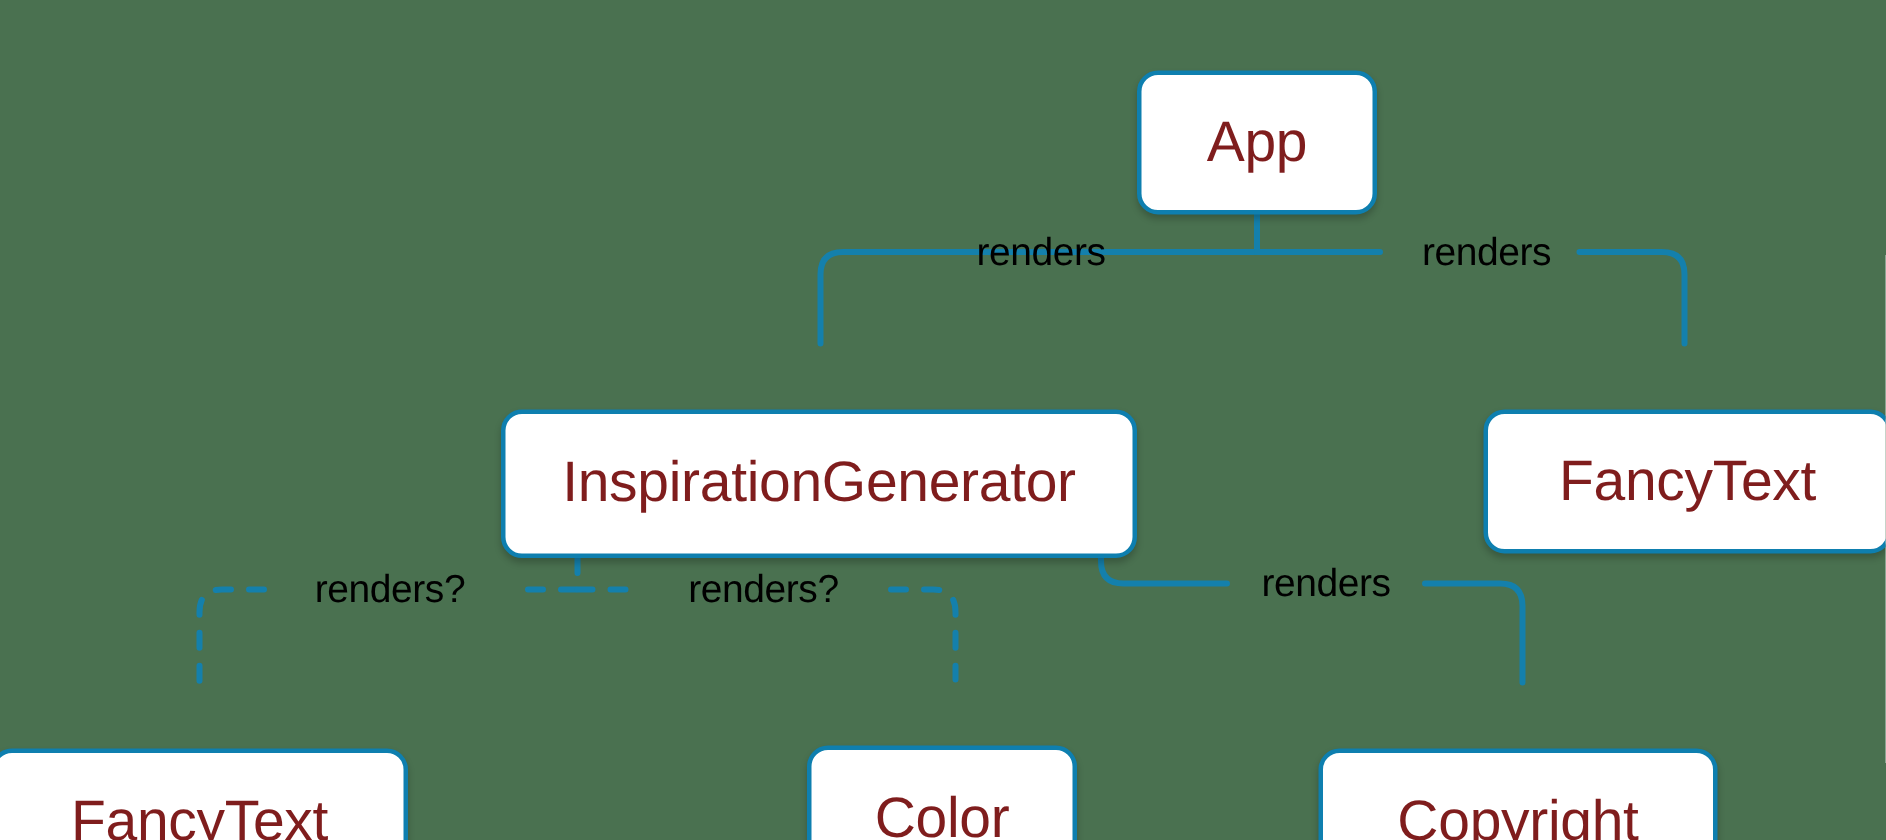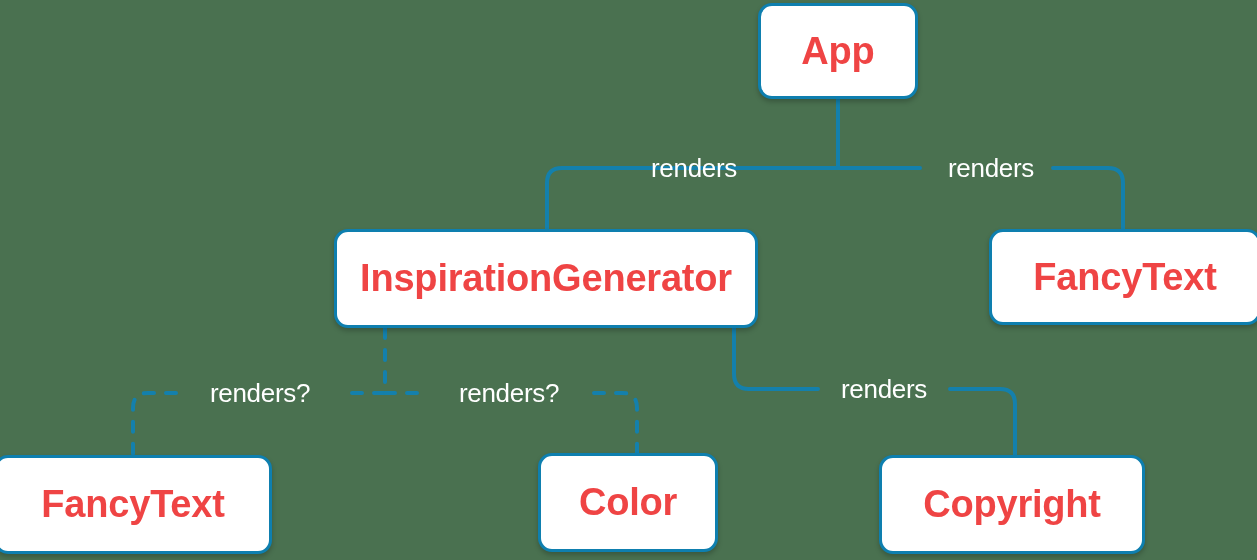--- a/index.html
+++ b/index.html
@@ -27,30 +27,31 @@
   }
   .node-box {
     position: absolute;
     box-sizing: border-box;
     background: #ffffff;
     border: 3px solid #0e7faf;
     border-radius: 14px;
     display: flex;
     align-items: center;
     justify-content: center;
-    color: #ef4444;
+    color: #7f1d1d;
     font-family: "Liberation Sans", sans-serif;
-    font-weight: 700;
+    font-weight: 400;
     letter-spacing: -0.2px;
     box-shadow: 0 3px 5px rgba(0,0,0,0.22);
     z-index: 2;
+    margin-top: 44px;
   }
   .edge-label {
     position: absolute;
-    color: #ffffff;
+    color: #000000;
     font-family: "Liberation Sans", sans-serif;
     font-size: 26px;
     font-weight: 500;
     letter-spacing: -0.3px;
     white-space: nowrap;
     z-index: 3;
     transform: translate(-50%, -50%);
   }
 </style>
 </head>

